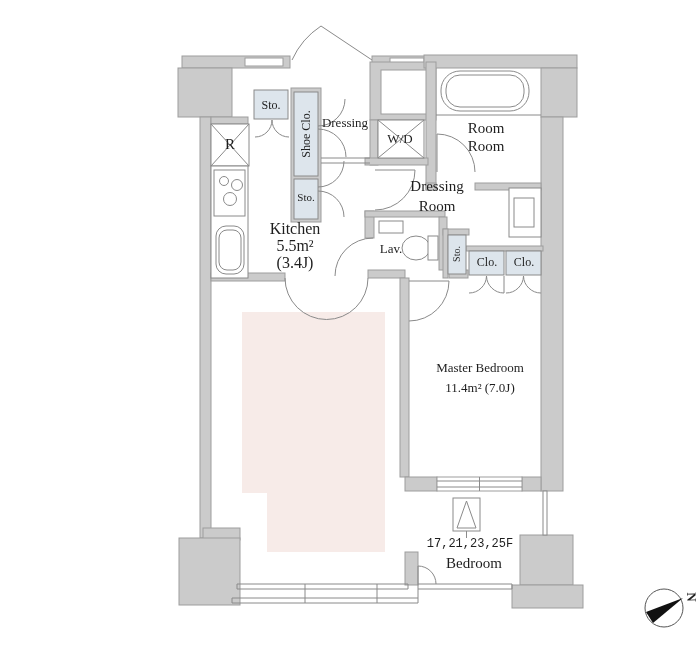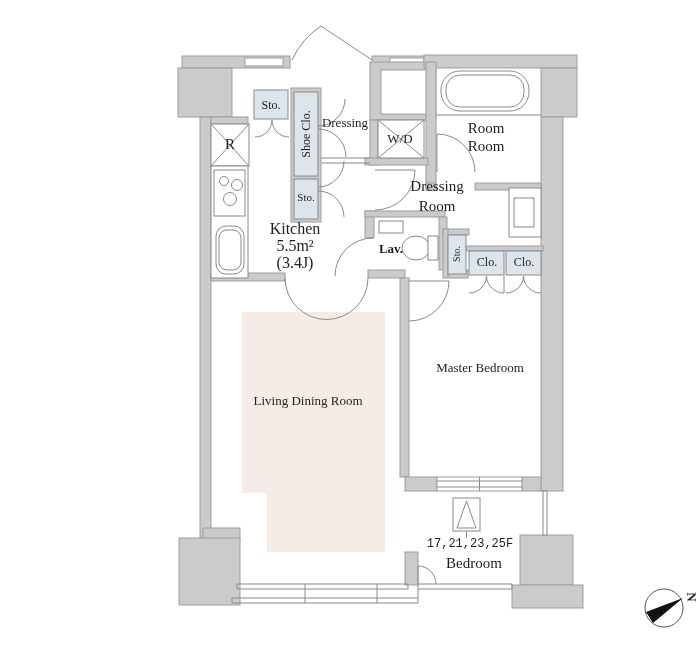--- a/index.html
+++ b/index.html
@@ -139,32 +139,32 @@
     <g>
       <circle cx="664" cy="608" r="19" fill="#ffffff" stroke="#555555" stroke-width="1"></circle>
       <polygon points="646,612 683,598 653,623" fill="#111111"></polygon>
     </g>
   </svg>
 
   <div class="lbl s16" style="left:273px;top:229px;">Kitchen</div>
   <div class="lbl s16" style="left:273px;top:246px;">5.5m²</div>
   <div class="lbl s16" style="left:273px;top:263px;">(3.4J)</div>
 
-  <div class="lbl s17" style="left:308px;top:401px;">Living Dining Room</div>
 
   <div class="lbl s17" style="left:480px;top:368px;">Master Bedroom</div>
+  <div class="lbl s17" style="left:480px;top:388px;">11.4m²  (7.0J)</div>
 
   <div class="lbl s15" style="left:486px;top:128px;">Room</div>
   <div class="lbl s15" style="left:486px;top:146px;">Room</div>
 
   <div class="lbl s15" style="left:437px;top:186px;text-align:right;">Dressing</div>
   <div class="lbl s15" style="left:437px;top:206px;">Room</div>
 
   <div class="lbl s13" style="left:345px;top:123px;">Dressing</div>
-  <div class="lbl s13" style="left:391px;top:249px;font-weight:bold;">Lav.</div>
+  <div class="lbl s13" style="left:391px;top:249px;">Lav.</div>
 
   <div class="lbl s13" style="left:400px;top:139px;text-align:right;">W/D</div>
   <div class="lbl s15" style="left:230px;top:144px;">R</div>
 
   <div class="lbl s12" style="left:271px;top:105px;">Sto.</div>
   <div class="lbl s12 vert" style="left:306px;top:134px;">Shoe Clo.</div>
   <div class="lbl s11" style="left:306px;top:198px;">Sto.</div>
   <div class="lbl s10 vert" style="left:457px;top:254px;">Sto.</div>
   <div class="lbl s12" style="left:487px;top:262px;">Clo.</div>
   <div class="lbl s12" style="left:524px;top:262px;">Clo.</div>

